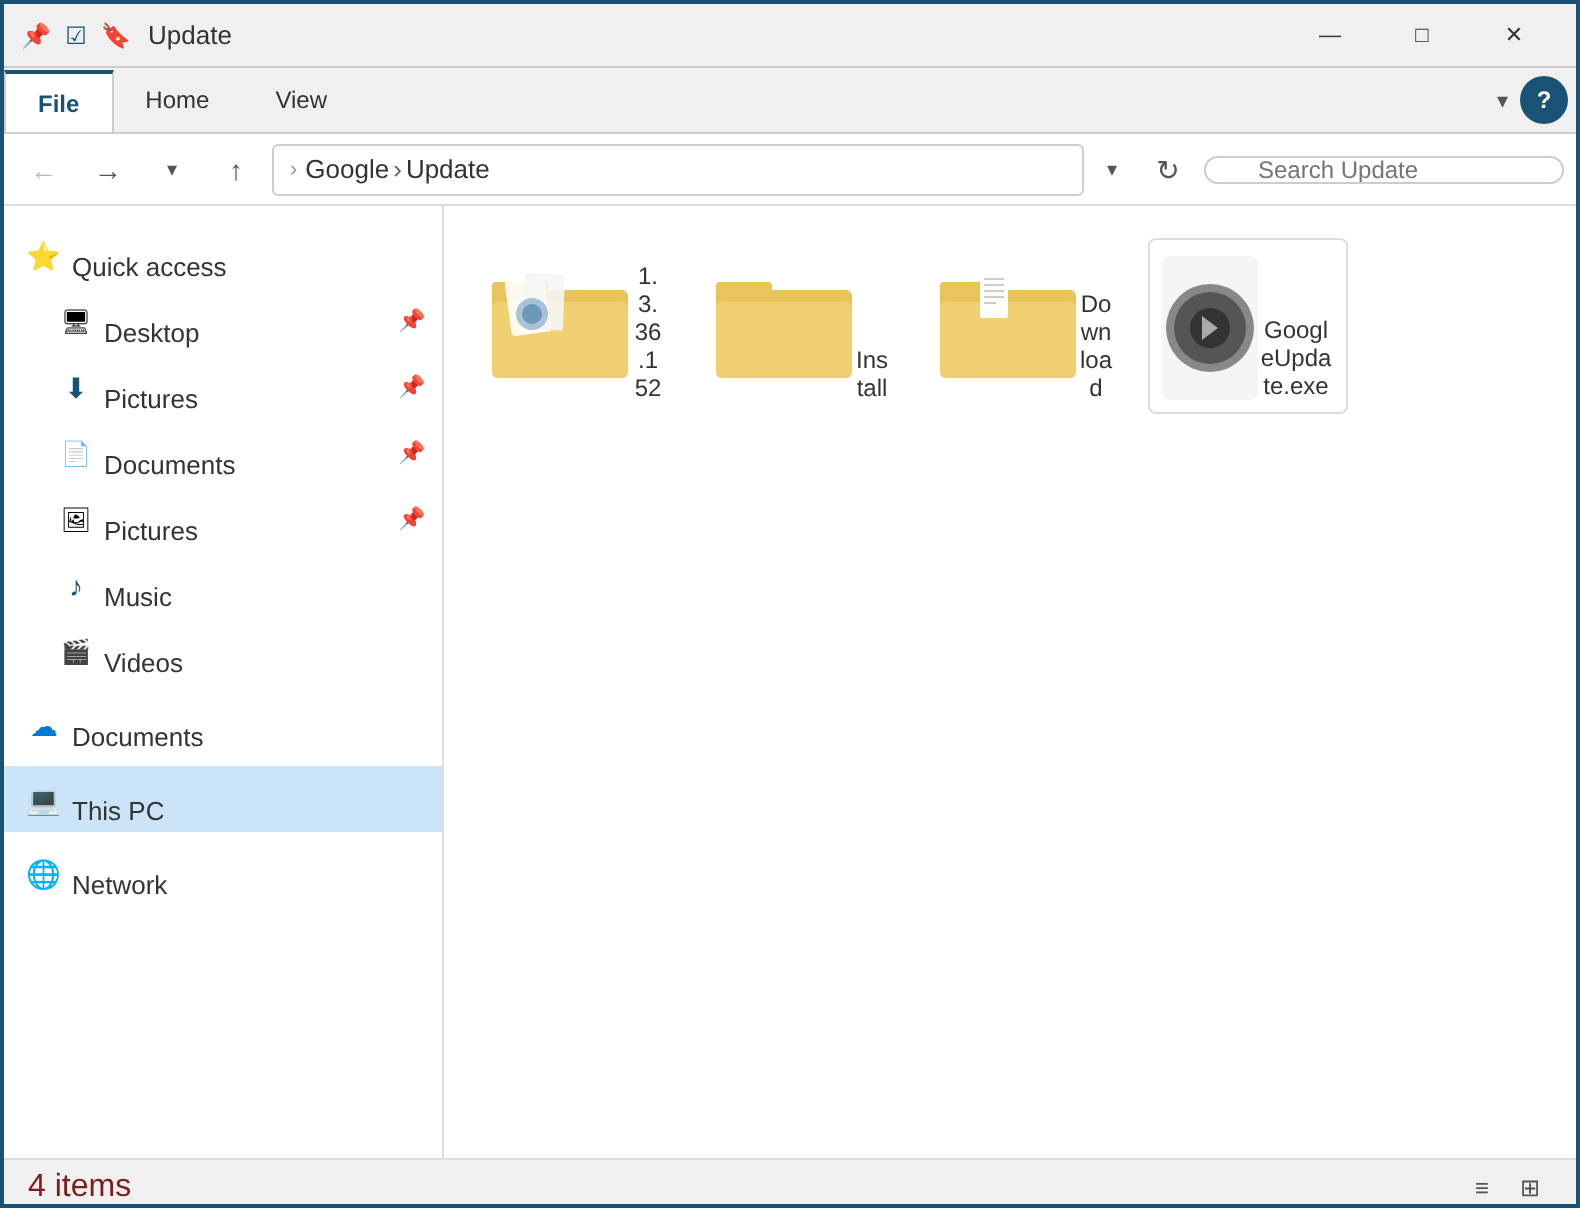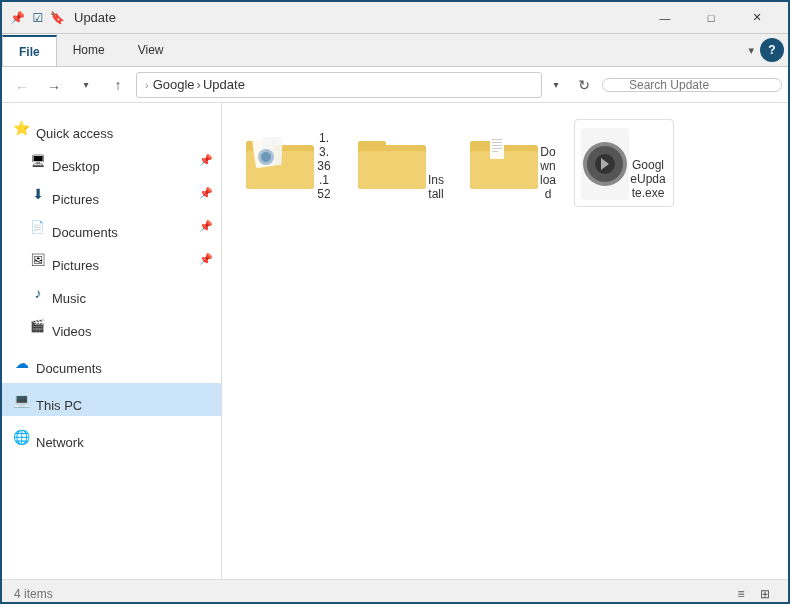--- a/index.html
+++ b/index.html
@@ -263,21 +263,21 @@
     
     .status-bar {
       height: 28px;
       background: #f0f0f0;
       border-top: 1px solid #ddd;
       display: flex;
       align-items: center;
       padding: 0 12px;
       justify-content: space-between;
     }
-    .status-text { font-size: 12px; color: #737373; }
+    .status-text { font-size: 16px; color: #7f1d1d; }
     .view-controls {
       display: flex; gap: 2px;
     }
     .view-btn {
       width: 22px; height: 22px;
       display: flex; align-items: center; justify-content: center;
       cursor: pointer;
       color: #555;
       font-size: 12px;
     }

